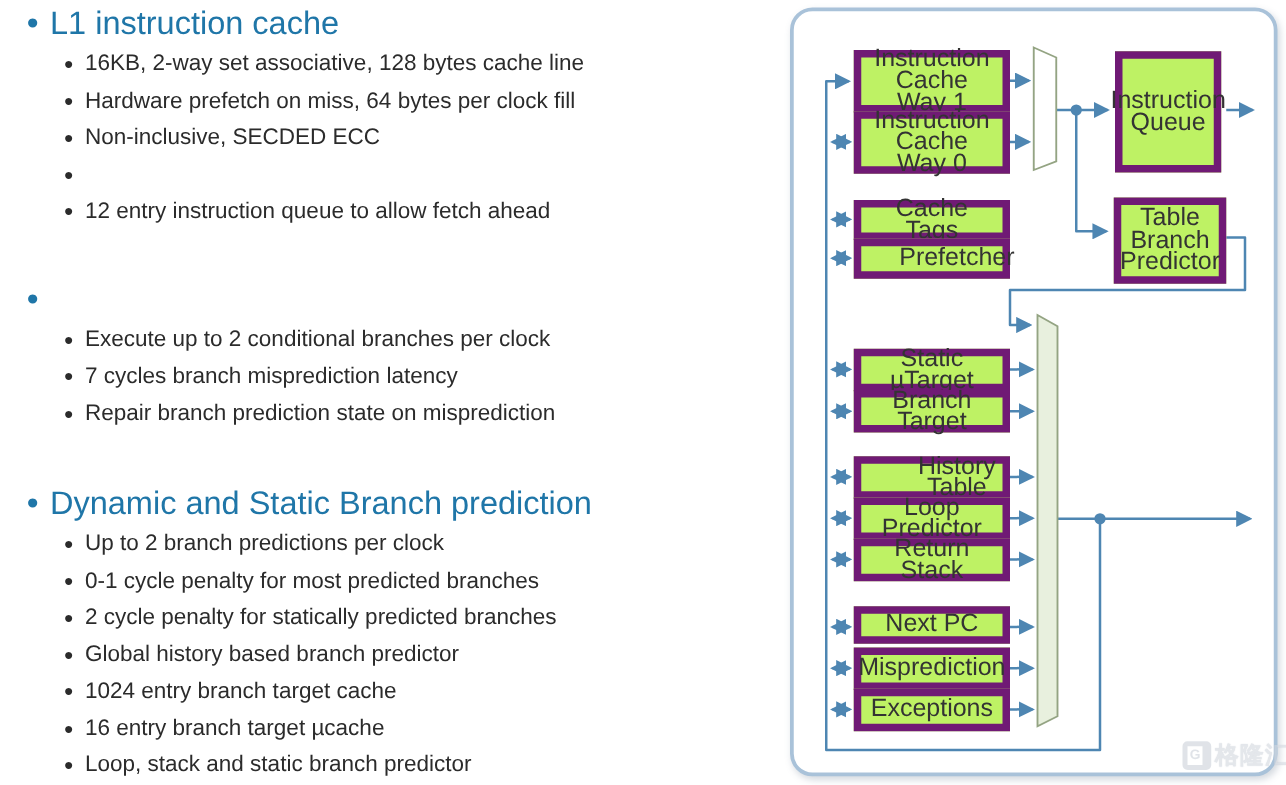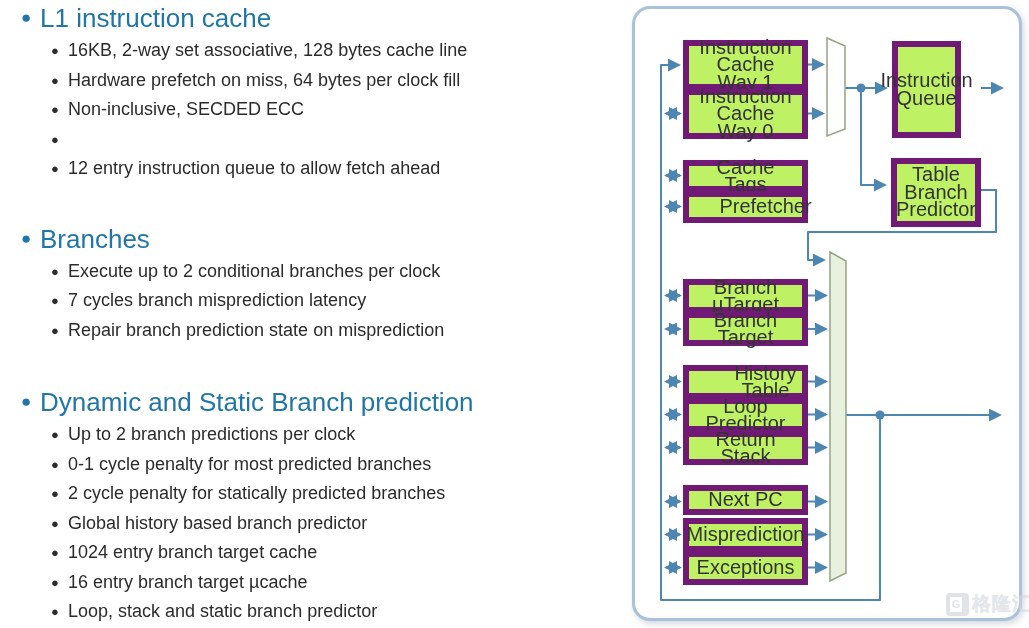--- a/index.html
+++ b/index.html
@@ -65,21 +65,20 @@
       <div class="b-row">
           <span class="bb">●</span>
           <span>12 entry instruction queue to allow fetch ahead</span>
         </div>
     </div>
   </div>
 
   <div class="section sec-2">
     <div class="h-row">
       <span class="hb">●</span>
-      <span>Branches</span>
     </div>
     <div class="bullets">
       <div class="b-row">
           <span class="bb">●</span>
           <span>Execute up to 2 conditional branches per clock</span>
         </div>
       <div class="b-row">
           <span class="bb">●</span>
           <span>7 cycles branch misprediction latency</span>
         </div>
@@ -179,23 +178,23 @@
     <polygon points="195,243 211,252 211,564 195,572" fill="#e8f0de" stroke="#94a483" stroke-width="1.5"></polygon>
 
     <circle cx="226" cy="79" r="4.5" fill="#4e86b2"></circle>
     <circle cx="245" cy="406" r="4.5" fill="#4e86b2"></circle>
   </svg>
 
   <div class="dbox" style="top:31px;height:50px;">Instruction Cache Way 1</div>
   <div class="dbox" style="top:80px;height:50px;">Instruction Cache Way 0</div>
   <div class="dbox" style="top:151px;height:32px;">Cache Tags</div>
   <div class="dbox" style="top:182px;height:32px;padding-left:48px;">Prefetcher</div>
-  <div class="dbox" style="left:257px;top:32px;width:69px;height:97px;padding:0 2px;">Instruction Queue</div>
+  <div class="dbox" style="left:257px;top:32px;width:85px;height:97px;padding:0 2px;">Instruction Queue</div>
   <div class="dbox" style="left:256px;top:149px;width:90px;height:69px;padding:0 6px;">Table Branch Predictor</div>
-  <div class="dbox" style="top:270px;height:34px;">Branch µTarget</div>
+  <div class="dbox" style="top:270px;height:34px;">Static µTarget</div>
   <div class="dbox" style="top:303px;height:34px;">Branch Target</div>
   <div class="dbox" style="top:356px;height:34px;padding-left:48px;">History Table</div>
   <div class="dbox" style="top:389px;height:34px;">Loop Predictor</div>
   <div class="dbox" style="top:422px;height:34px;">Return Stack</div>
   <div class="dbox" style="top:476px;height:30px;">Next PC</div>
   <div class="dbox" style="top:509px;height:34px;">Misprediction</div>
   <div class="dbox" style="top:542px;height:34px;">Exceptions</div>
 </div>
 
 <div class="watermark">

